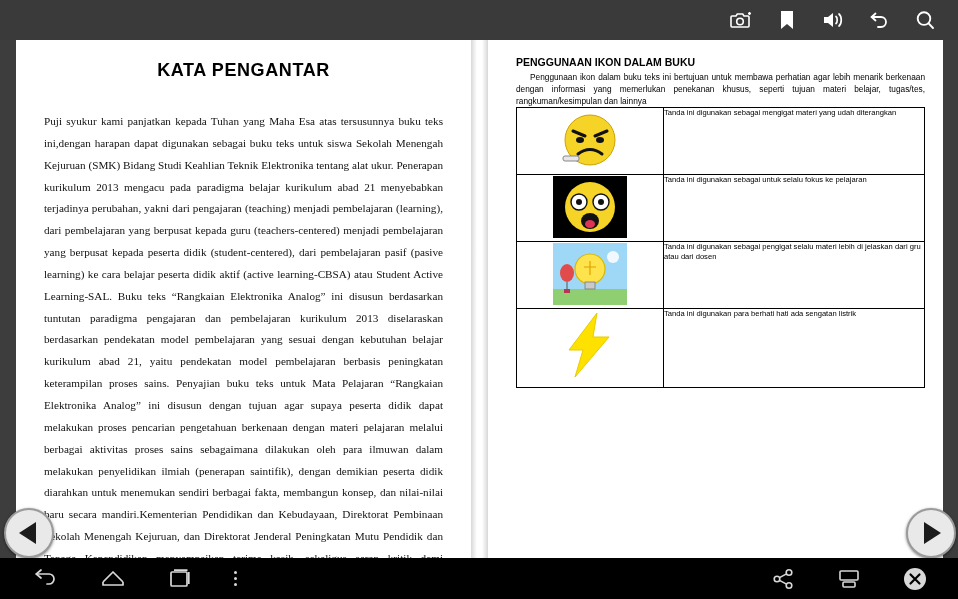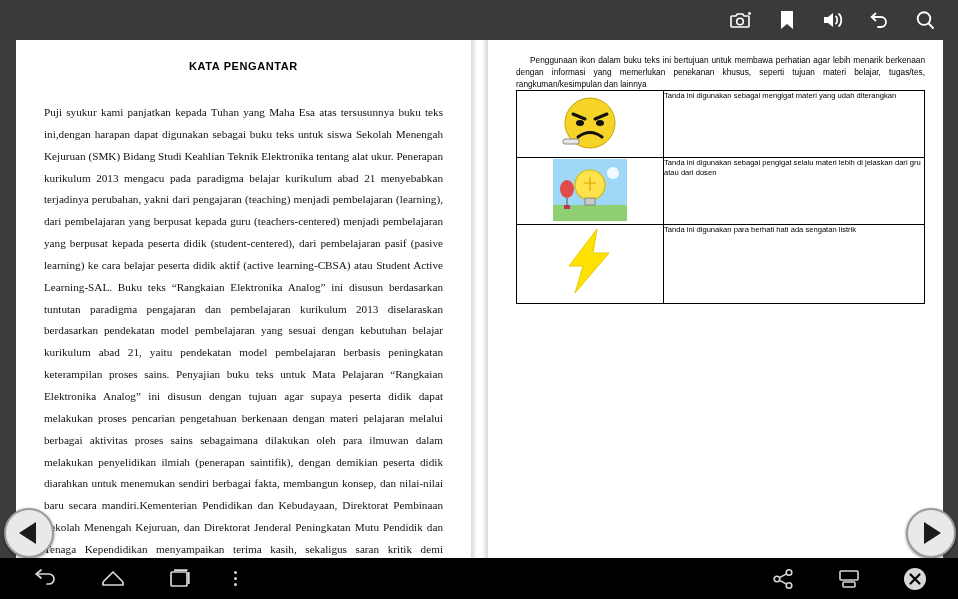--- a/index.html
+++ b/index.html
@@ -77,21 +77,21 @@
     width: 17px;
     height: 518px;
     background: linear-gradient(to right,#d9d9d9 0%, #ffffff 35%, #ffffff 65%, #d7d7d7 100%);
   }
 
   
   .doc-title {
     text-align: center;
     font-family: "Liberation Sans", sans-serif;
     font-weight: bold;
-    font-size: 11px;
+    font-size: 18px;
     letter-spacing: 0.6px;
     color: #000;
     margin: 6px 0 30px 0;
   }
   .doc-body {
     font-family: "Liberation Serif", serif;
     font-size: 11.2px;
     line-height: 1.95;
     color: #111;
     text-align: justify;
@@ -253,20 +253,21 @@
 
     <div class="spine"></div>
 
     <div class="page page-left">
       <div class="doc-title">KATA PENGANTAR</div>
       <div class="doc-body">Puji syukur kami panjatkan kepada Tuhan yang Maha Esa atas tersusunnya buku teks ini,dengan harapan dapat digunakan sebagai buku teks untuk siswa Sekolah Menengah Kejuruan (SMK) Bidang Studi Keahlian Teknik Elektronika tentang alat ukur. Penerapan kurikulum 2013 mengacu pada paradigma belajar kurikulum abad 21 menyebabkan terjadinya perubahan, yakni dari pengajaran (teaching) menjadi pembelajaran (learning), dari pembelajaran yang berpusat kepada guru (teachers-centered) menjadi pembelajaran yang berpusat kepada peserta didik (student-centered), dari pembelajaran pasif (pasive learning) ke cara belajar peserta didik aktif (active learning-CBSA) atau Student Active Learning-SAL. Buku teks “Rangkaian Elektronika Analog” ini disusun berdasarkan tuntutan paradigma pengajaran dan pembelajaran kurikulum 2013 diselaraskan berdasarkan pendekatan model pembelajaran yang sesuai dengan kebutuhan belajar kurikulum abad 21, yaitu pendekatan model pembelajaran berbasis peningkatan keterampilan proses sains. Penyajian buku teks untuk Mata Pelajaran “Rangkaian Elektronika Analog” ini disusun dengan tujuan agar supaya peserta didik dapat melakukan proses pencarian pengetahuan berkenaan dengan materi pelajaran melalui berbagai aktivitas proses sains sebagaimana dilakukan oleh para ilmuwan dalam melakukan penyelidikan ilmiah (penerapan saintifik), dengan demikian peserta didik diarahkan untuk menemukan sendiri berbagai fakta, membangun konsep, dan nilai-nilai baru secara mandiri.Kementerian Pendidikan dan Kebudayaan, Direktorat Pembinaan Sekolah Menengah Kejuruan, dan Direktorat Jenderal Peningkatan Mutu Pendidik dan Tenaga Kependidikan menyampaikan terima kasih, sekaligus saran kritik demi kesempurnaan buku teks ini dan penghargaan kepada semua pihak yang telah berperan serta dalam membantu terselesaikannya buku teks elektronika alat ukur.</div>
 
     </div>
 
     <div class="page page-right">
+      <div class="r-title">PENGGUNAAN IKON DALAM BUKU</div>
       <div class="r-intro">Penggunaan ikon dalam buku teks ini bertujuan untuk membawa perhatian agar lebih menarik berkenaan dengan informasi yang memerlukan penekanan khusus, seperti tujuan materi belajar, tugas/tes, rangkuman/kesimpulan dan lainnya</div>
 
       <table class="icon-table">
         <tbody>
 
           <tr>
             <td class="icon-cell">
               <svg class="icon-art" viewBox="0 0 74 62">
                 <rect width="74" height="62" fill="#ffffff"></rect>
                 <circle cx="37" cy="31" r="25" fill="#f5d327" stroke="#caa300" stroke-width="1"></circle>
@@ -274,20 +275,35 @@
                 <ellipse cx="27" cy="31" rx="4" ry="3" fill="#111"></ellipse>
                 <ellipse cx="47" cy="31" rx="4" ry="3" fill="#111"></ellipse>
                 <path d="M25 45q12 -9 24 0" stroke="#111" stroke-width="3" fill="none" stroke-linecap="round"></path>
                 <rect x="10" y="47" width="16" height="5" rx="2" fill="#e7e7e7" stroke="#888"></rect>
               </svg>
             </td>
             <td class="desc-cell">Tanda ini digunakan sebagai mengigat materi yang udah diterangkan</td>
           </tr>
 
 
+          <tr>
+            <td class="icon-cell">
+              <svg class="icon-art" viewBox="0 0 74 62">
+                <rect width="74" height="62" fill="#000000"></rect>
+                <circle cx="37" cy="31" r="25" fill="#f5d327"></circle>
+                <circle cx="26" cy="26" r="8" fill="#ffffff" stroke="#111" stroke-width="1.4"></circle>
+                <circle cx="48" cy="26" r="8" fill="#ffffff" stroke="#111" stroke-width="1.4"></circle>
+                <circle cx="26" cy="26" r="3" fill="#111"></circle>
+                <circle cx="48" cy="26" r="3" fill="#111"></circle>
+                <ellipse cx="37" cy="45" rx="9" ry="8" fill="#111"></ellipse>
+                <ellipse cx="37" cy="48" rx="5" ry="4" fill="#d35"></ellipse>
+              </svg>
+            </td>
+            <td class="desc-cell">Tanda ini digunakan sebagai untuk selalu fokus ke pelajaran</td>
+          </tr>
 
 
           <tr>
             <td class="icon-cell">
               <svg class="icon-art" viewBox="0 0 74 62">
                 <rect width="74" height="62" fill="#9fd8f6"></rect>
                 <rect y="46" width="74" height="16" fill="#8fcf72"></rect>
                 <circle cx="37" cy="26" r="15" fill="#ffe34d" stroke="#d8b800" stroke-width="1.2"></circle>
                 <rect x="32" y="39" width="10" height="7" fill="#c9c9c9" stroke="#777" stroke-width="0.8"></rect>
                 <path d="M37 18v14M31 24h12" stroke="#e0a000" stroke-width="1.2"></path>

